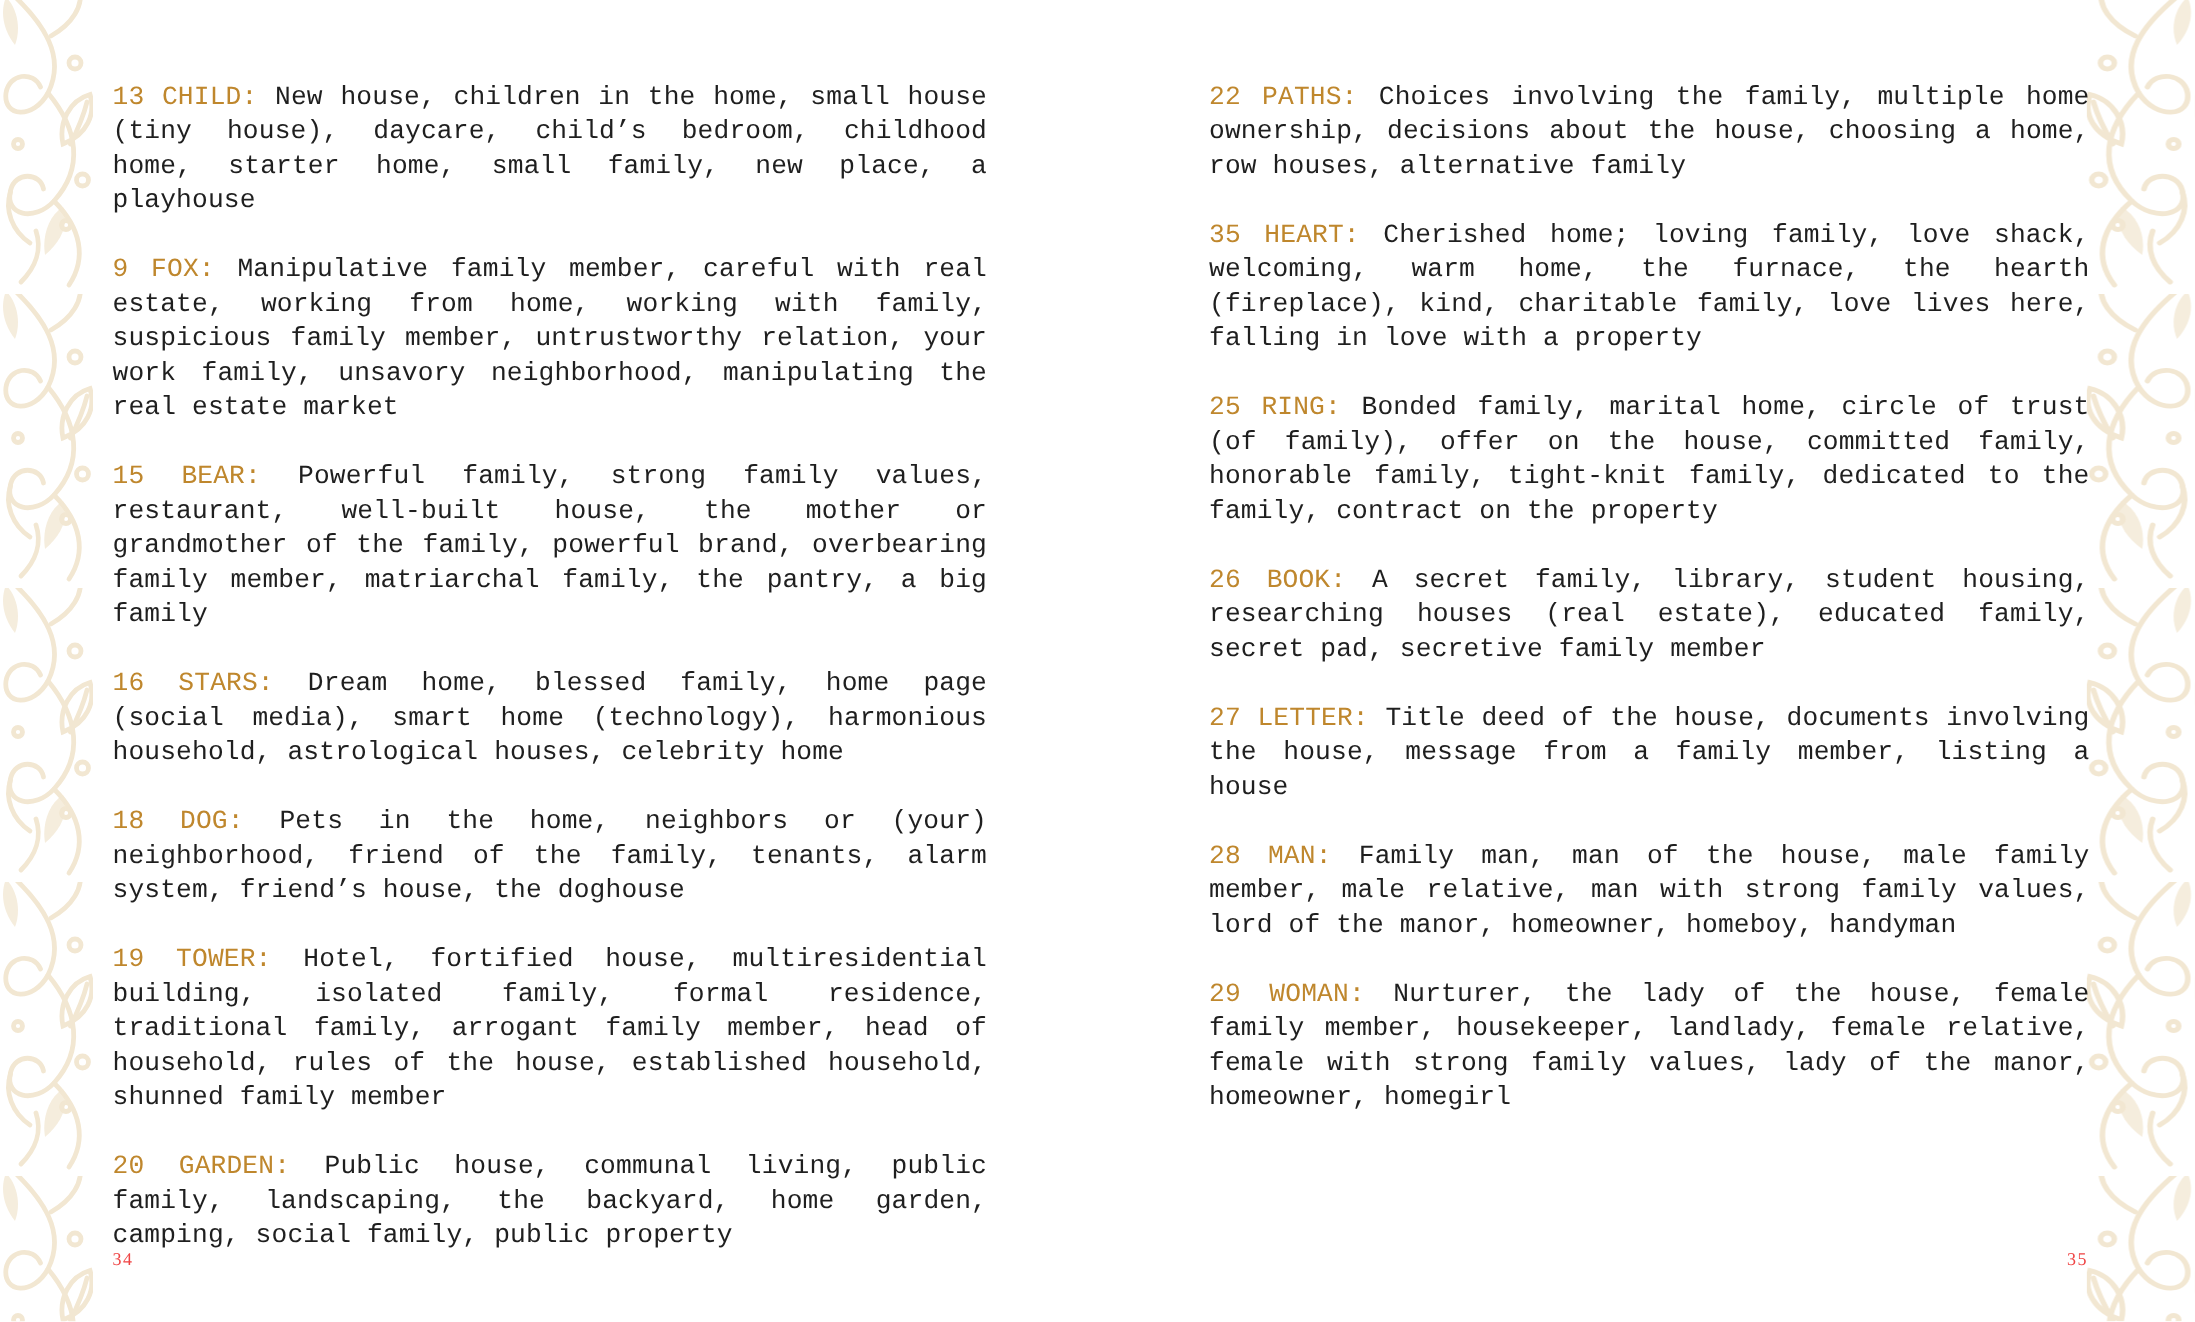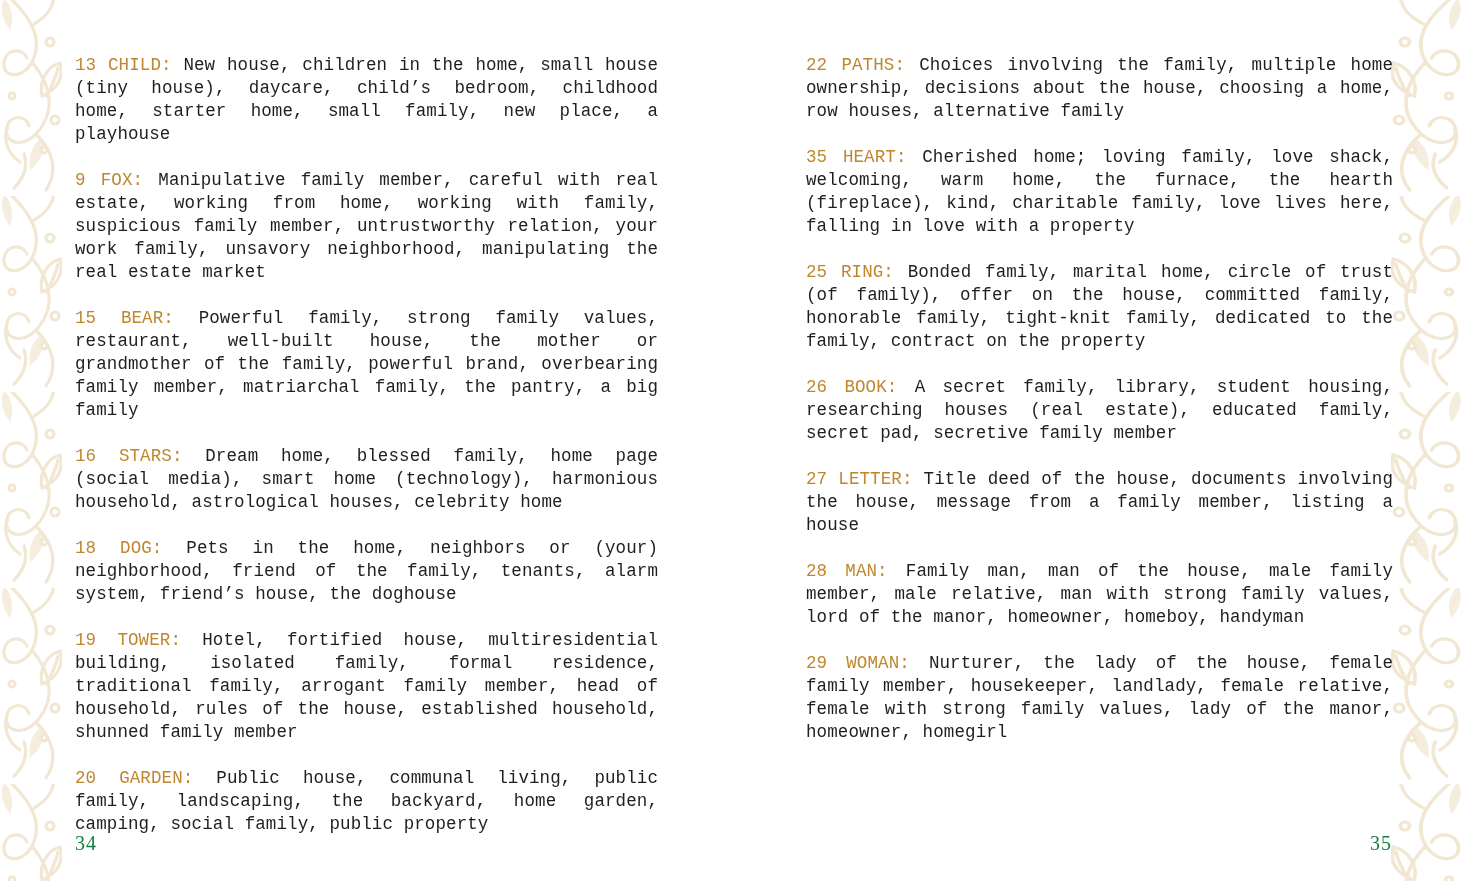--- a/index.html
+++ b/index.html
@@ -32,22 +32,22 @@
     color: #1f1f1f;
     letter-spacing: 0.1px;
     font-family: Liberation Mono, monospace;
   }
   .entry:last-child { margin-bottom: 0; }
   .entry-label { color: #bf872d; }
 
   .page-number {
     position: absolute;
     top: 832px;
-    font-size: 20px;
-    color: #15803d;
+    font-size: 12px;
+    color: #ef4444;
     letter-spacing: 1px;
   }
   .page-number.left  { left: 75px; }
   .page-number.right { right: 71px; }
 </style>
 </head>
 <body>
 
 <svg class="ornament left" viewBox="0 0 62 881" xmlns="http://www.w3.org/2000/svg" aria-hidden="true">
   <defs>

